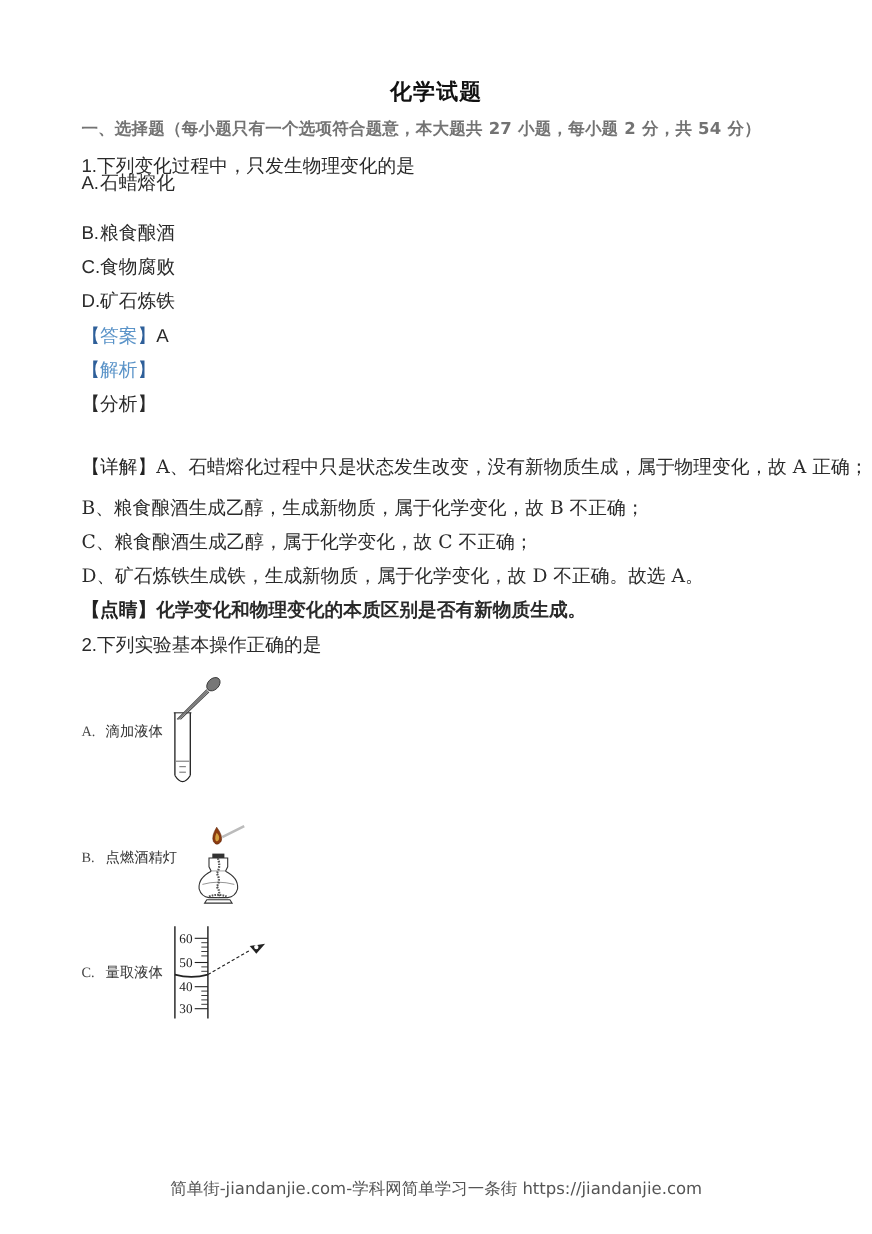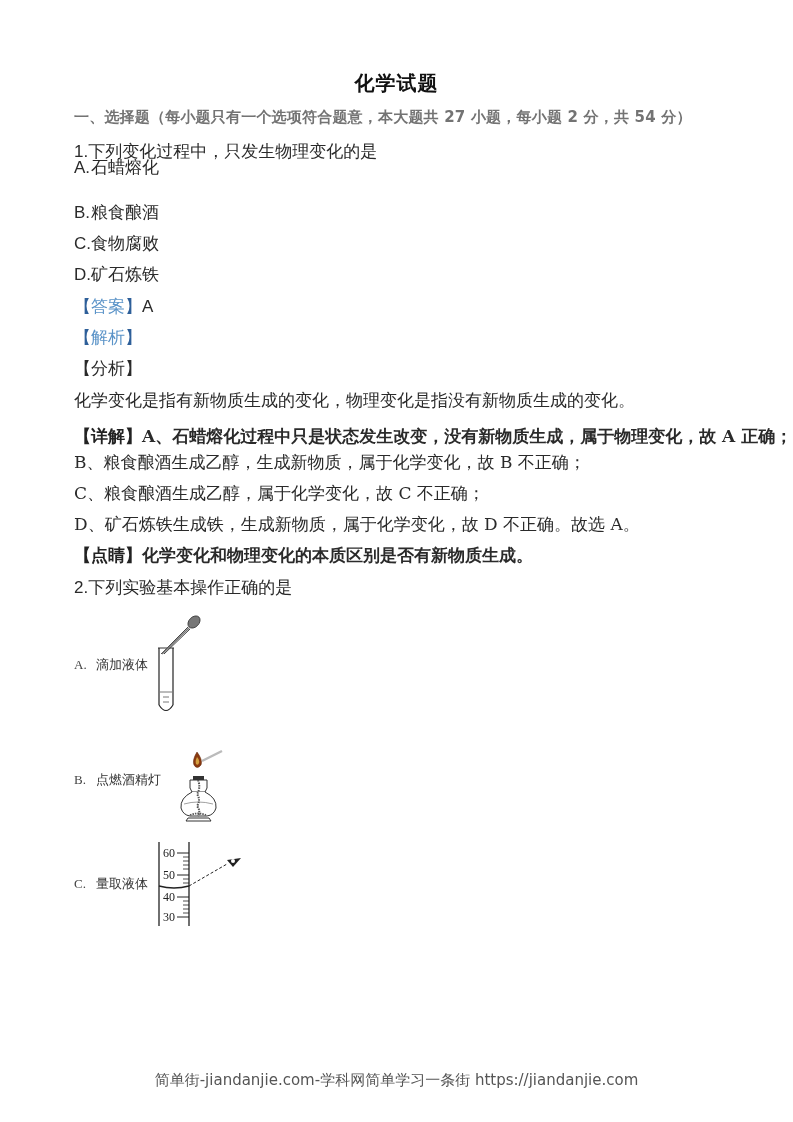--- a/index.html
+++ b/index.html
@@ -65,23 +65,22 @@
 
   <div class="line" style="top:298px;">
     <span class="blue-bracket">【</span><span class="blue-label">答案</span><span class="blue-bracket">】</span><span class="sans">A</span>
   </div>
 
   <div class="line" style="top:329px;">
     <span class="blue-bracket">【</span><span class="blue-label">解析</span><span class="blue-bracket">】</span>
   </div>
 
   <div class="line" style="top:360px;">【分析】</div>
-  <div class="line" style="top:392px;">化学变化是指有新物质生成的变化，物理变化是指没有新物质生成的变化。</div>
 
-  <div class="line" style="top:428px;font-weight:bold;">
+  <div class="line" style="top:417px;">
     <span class="tag">【详解】</span><span>A、石蜡熔化过程中只是状态发生改变，没有新物质生成，属于物理变化，故 A 正确；</span>
   </div>
   <div class="line" style="top:454px;">B、粮食酿酒生成乙醇，生成新物质，属于化学变化，故 B 不正确；</div>
   <div class="line" style="top:485px;">C、粮食酿酒生成乙醇，属于化学变化，故 C 不正确；</div>
   <div class="line" style="top:516px;">D、矿石炼铁生成铁，生成新物质，属于化学变化，故 D 不正确。故选 A。</div>
 
   <div class="line" style="top:547px;font-weight:bold;">
     <span class="tag">【点睛】</span><span>化学变化和物理变化的本质区别是否有新物质生成。</span>
   </div>
 

